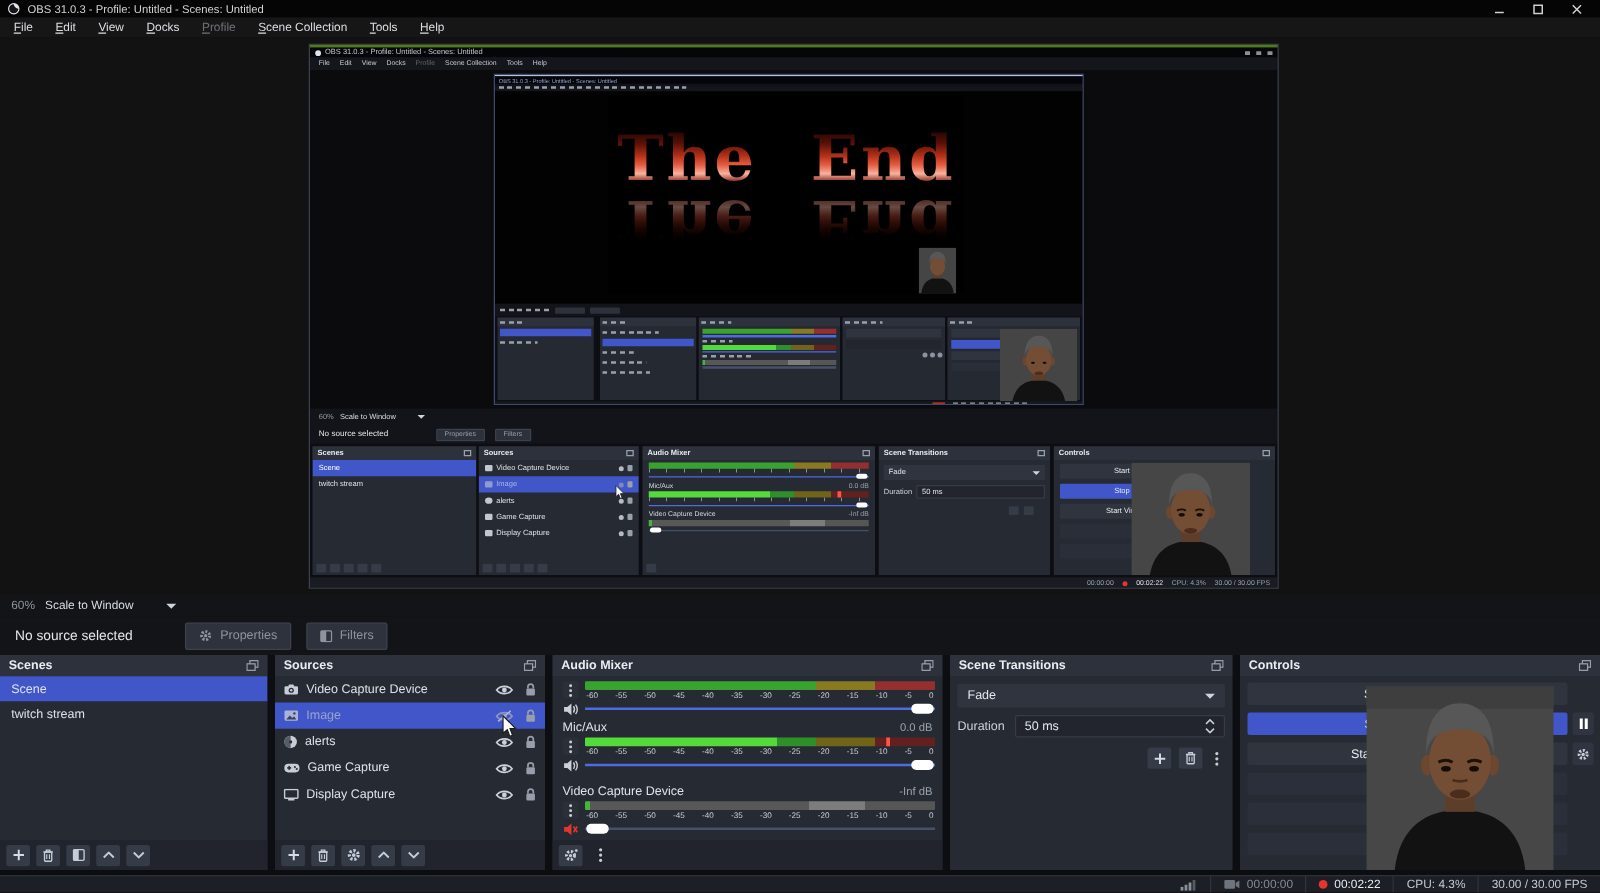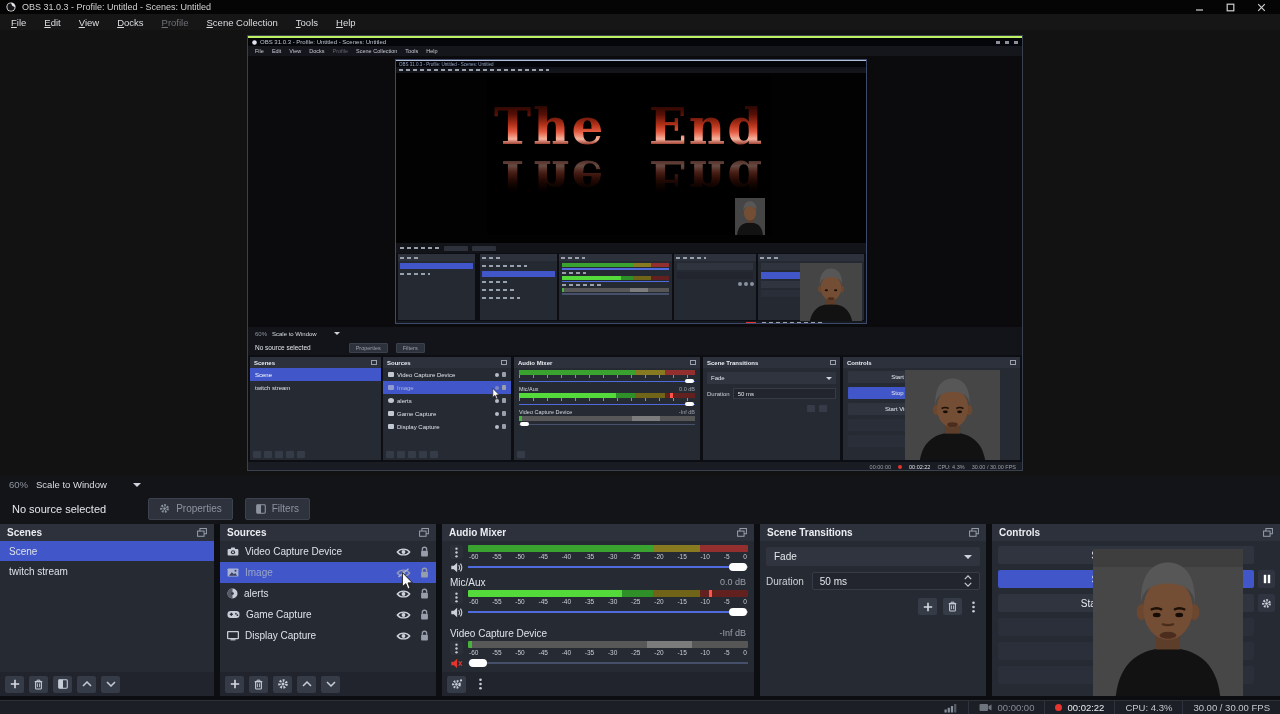--- a/index.html
+++ b/index.html
@@ -7,21 +7,21 @@
 svg{display:block}
 
 .titlebar{position:absolute;left:0;top:0;width:1280px;height:14px;background:#050506;display:flex;align-items:center;gap:6px;padding:0 6px;font-size:9px;color:#d2d2d2}
 .winbtns{margin-left:auto;display:flex;gap:22px;align-items:center;padding-right:8px}
 .menubar{position:absolute;left:0;top:14px;width:1280px;height:16px;background:#161617;display:flex;align-items:center;padding-left:2px;font-size:9.5px;color:#dcdee2}
 .menubar span{display:inline-block;padding:0 9px}
 .menubar span::first-letter{text-decoration:underline}
 .menubar .dim{color:#6f7278}
 .canvas{position:absolute;left:0;top:30px;width:1280px;height:446px;background:#121213}
 
-.l2{position:absolute;left:248px;top:6px;width:774px;height:434px;background:#14161d;box-shadow:0 0 0 1px #39404e;border-top:2px solid #bef264;overflow:hidden}
+.l2{position:absolute;left:248px;top:6px;width:774px;height:434px;background:#14161d;box-shadow:0 0 0 1px #39404e;border-top:2px solid #4d7c0f;overflow:hidden}
 .l2t{height:8px;background:#05060a;display:flex;align-items:center;gap:3px;padding:0 4px}
 .l2t .tt{font-size:6px;color:#bfc5d1;white-space:nowrap}
 .l2wb{width:4px;height:3px;background:#8a8f99;margin-left:5px}
 .l2m{height:10px;background:#15161c;display:flex;align-items:center;padding-left:3px}
 .l2m span{font-size:5.5px;color:#c6cbd4;padding:0 4px}
 .l2m .dim{color:#61656d}
 .l2c{position:absolute;left:0;top:18px;width:774px;height:271px;background:#0b0b0d;overflow:hidden}
 .l2zoom{position:absolute;left:0;top:289px;width:774px;height:13px;background:#121419;display:flex;align-items:center;gap:5px;padding-left:7px;font-size:6px}
 .l2props{position:absolute;left:0;top:302px;width:774px;height:15px;background:#121419;display:flex;align-items:center;gap:8px;padding-left:7px;font-size:6.5px;color:#e2e6eb}
 .mbtn{font-size:5.5px;color:#99a0ab;background:#2c313b;border:1px solid #3a404c;padding:1px 6px;border-radius:1px}

